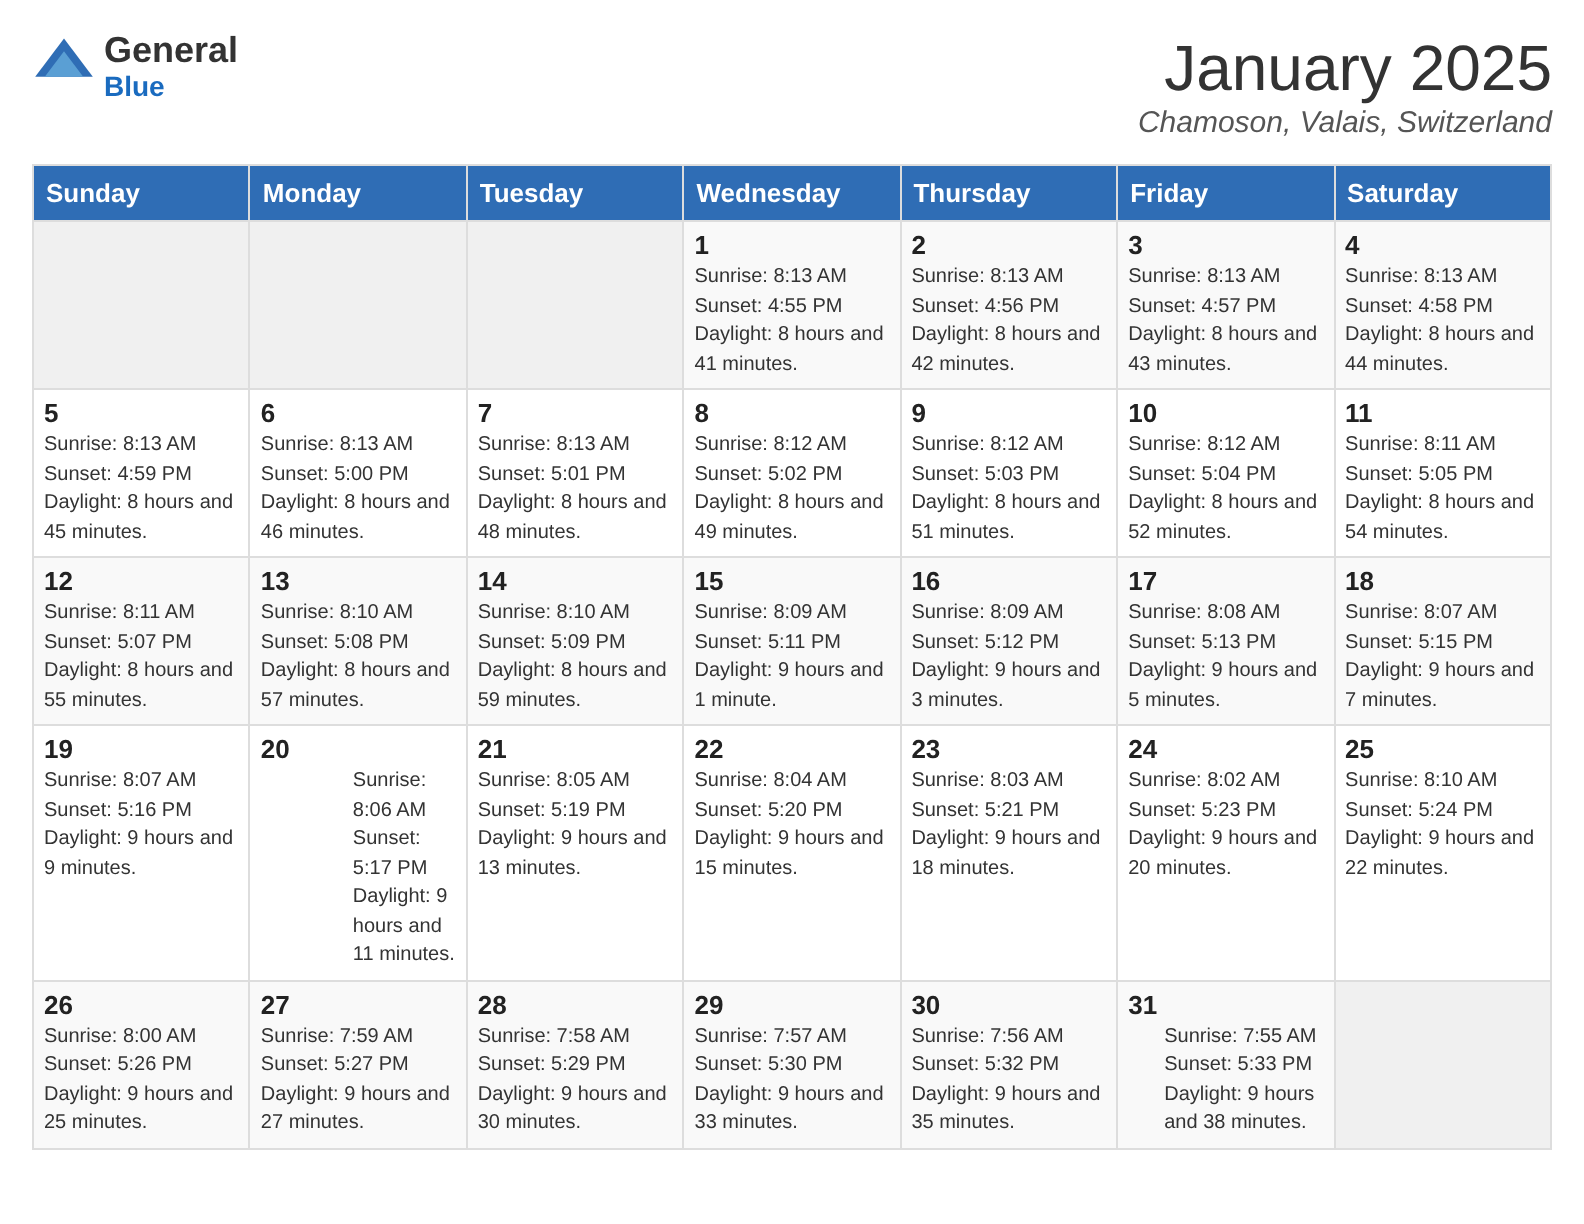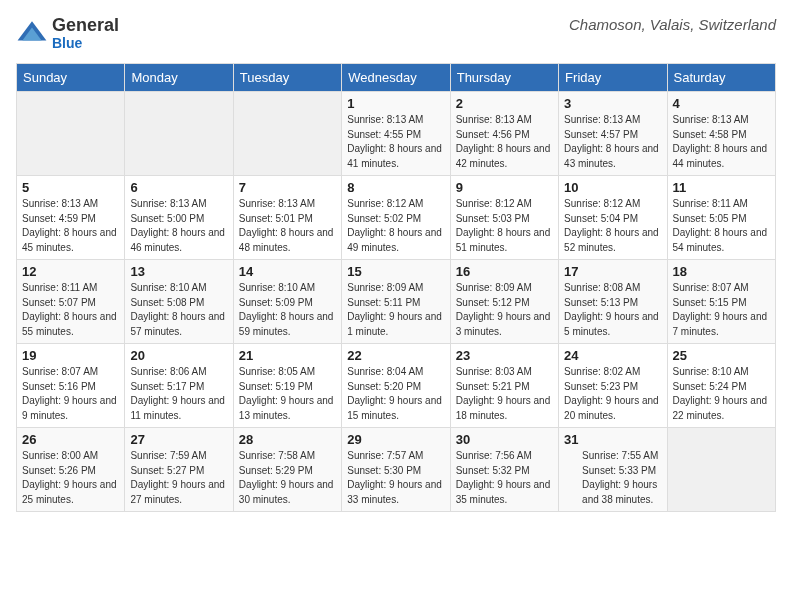--- a/index.html
+++ b/index.html
@@ -11,21 +11,20 @@
       padding: 16px;
     }
     .header {
       display: flex;
       justify-content: space-between;
       align-items: flex-start;
       margin-bottom: 12px;
     }
     .logo {
       display: flex;
-      align-items: center;
       gap: 4px;
     }
     .logo-text {
       display: flex;
       flex-direction: column;
       line-height: 1.1;
     }
     .logo-general {
       font-size: 18px;
       font-weight: bold;
@@ -57,21 +56,21 @@
       width: 100%;
       border-collapse: collapse;
       font-size: 11px;
     }
     thead tr th {
       background-color: #2f6db5;
       color: #fff;
       text-align: left;
       padding: 6px 6px;
       font-size: 13px;
-      font-weight: normal;
+      font-weight: bold;
       border: 1px solid #ddd;
     }
     tbody tr td {
       vertical-align: top;
       padding: 4px 5px;
       border: 1px solid #ddd;
       width: 108px;
       min-height: 80px;
       background: #fff;
     }
@@ -102,20 +101,21 @@
     <svg class="logo-icon" viewBox="0 0 40 40" xmlns="http://www.w3.org/2000/svg">
       <polygon points="20,4 38,28 2,28" fill="#2f6db5"></polygon>
       <polygon points="20,12 32,28 8,28" fill="#5a9fd4"></polygon>
     </svg>
     <div class="logo-text">
       <span class="logo-general">General</span>
       <span class="logo-blue">Blue</span>
     </div>
   </div>
   <div class="title-block">
+    <div class="cal-title">January 2025</div>
     <div class="cal-subtitle">Chamoson, Valais, Switzerland</div>
   </div>
 </div>
 
 <table>
   <thead>
     <tr>
     <th>Sunday</th>
         <th>Monday</th>
         <th>Tuesday</th>
@@ -245,21 +245,21 @@
       </tr>
       <tr>
         <td>
           <span class="day-num">19</span>
           <div class="day-info" style="white-space: pre-line;">Sunrise: 8:07 AM
 Sunset: 5:16 PM
 Daylight: 9 hours and 9 minutes.</div>
         </td>
         <td>
           <span class="day-num">20</span>
-          <div class="day-info" style="white-space: pre-line;">Sunrise: 8:06 AM
+          <div class="day-info" style="white-space: pre-line; margin-left: 46px;">Sunrise: 8:06 AM
 Sunset: 5:17 PM
 Daylight: 9 hours and 11 minutes.</div>
         </td>
         <td>
           <span class="day-num">21</span>
           <div class="day-info" style="white-space: pre-line;">Sunrise: 8:05 AM
 Sunset: 5:19 PM
 Daylight: 9 hours and 13 minutes.</div>
         </td>
         <td>

